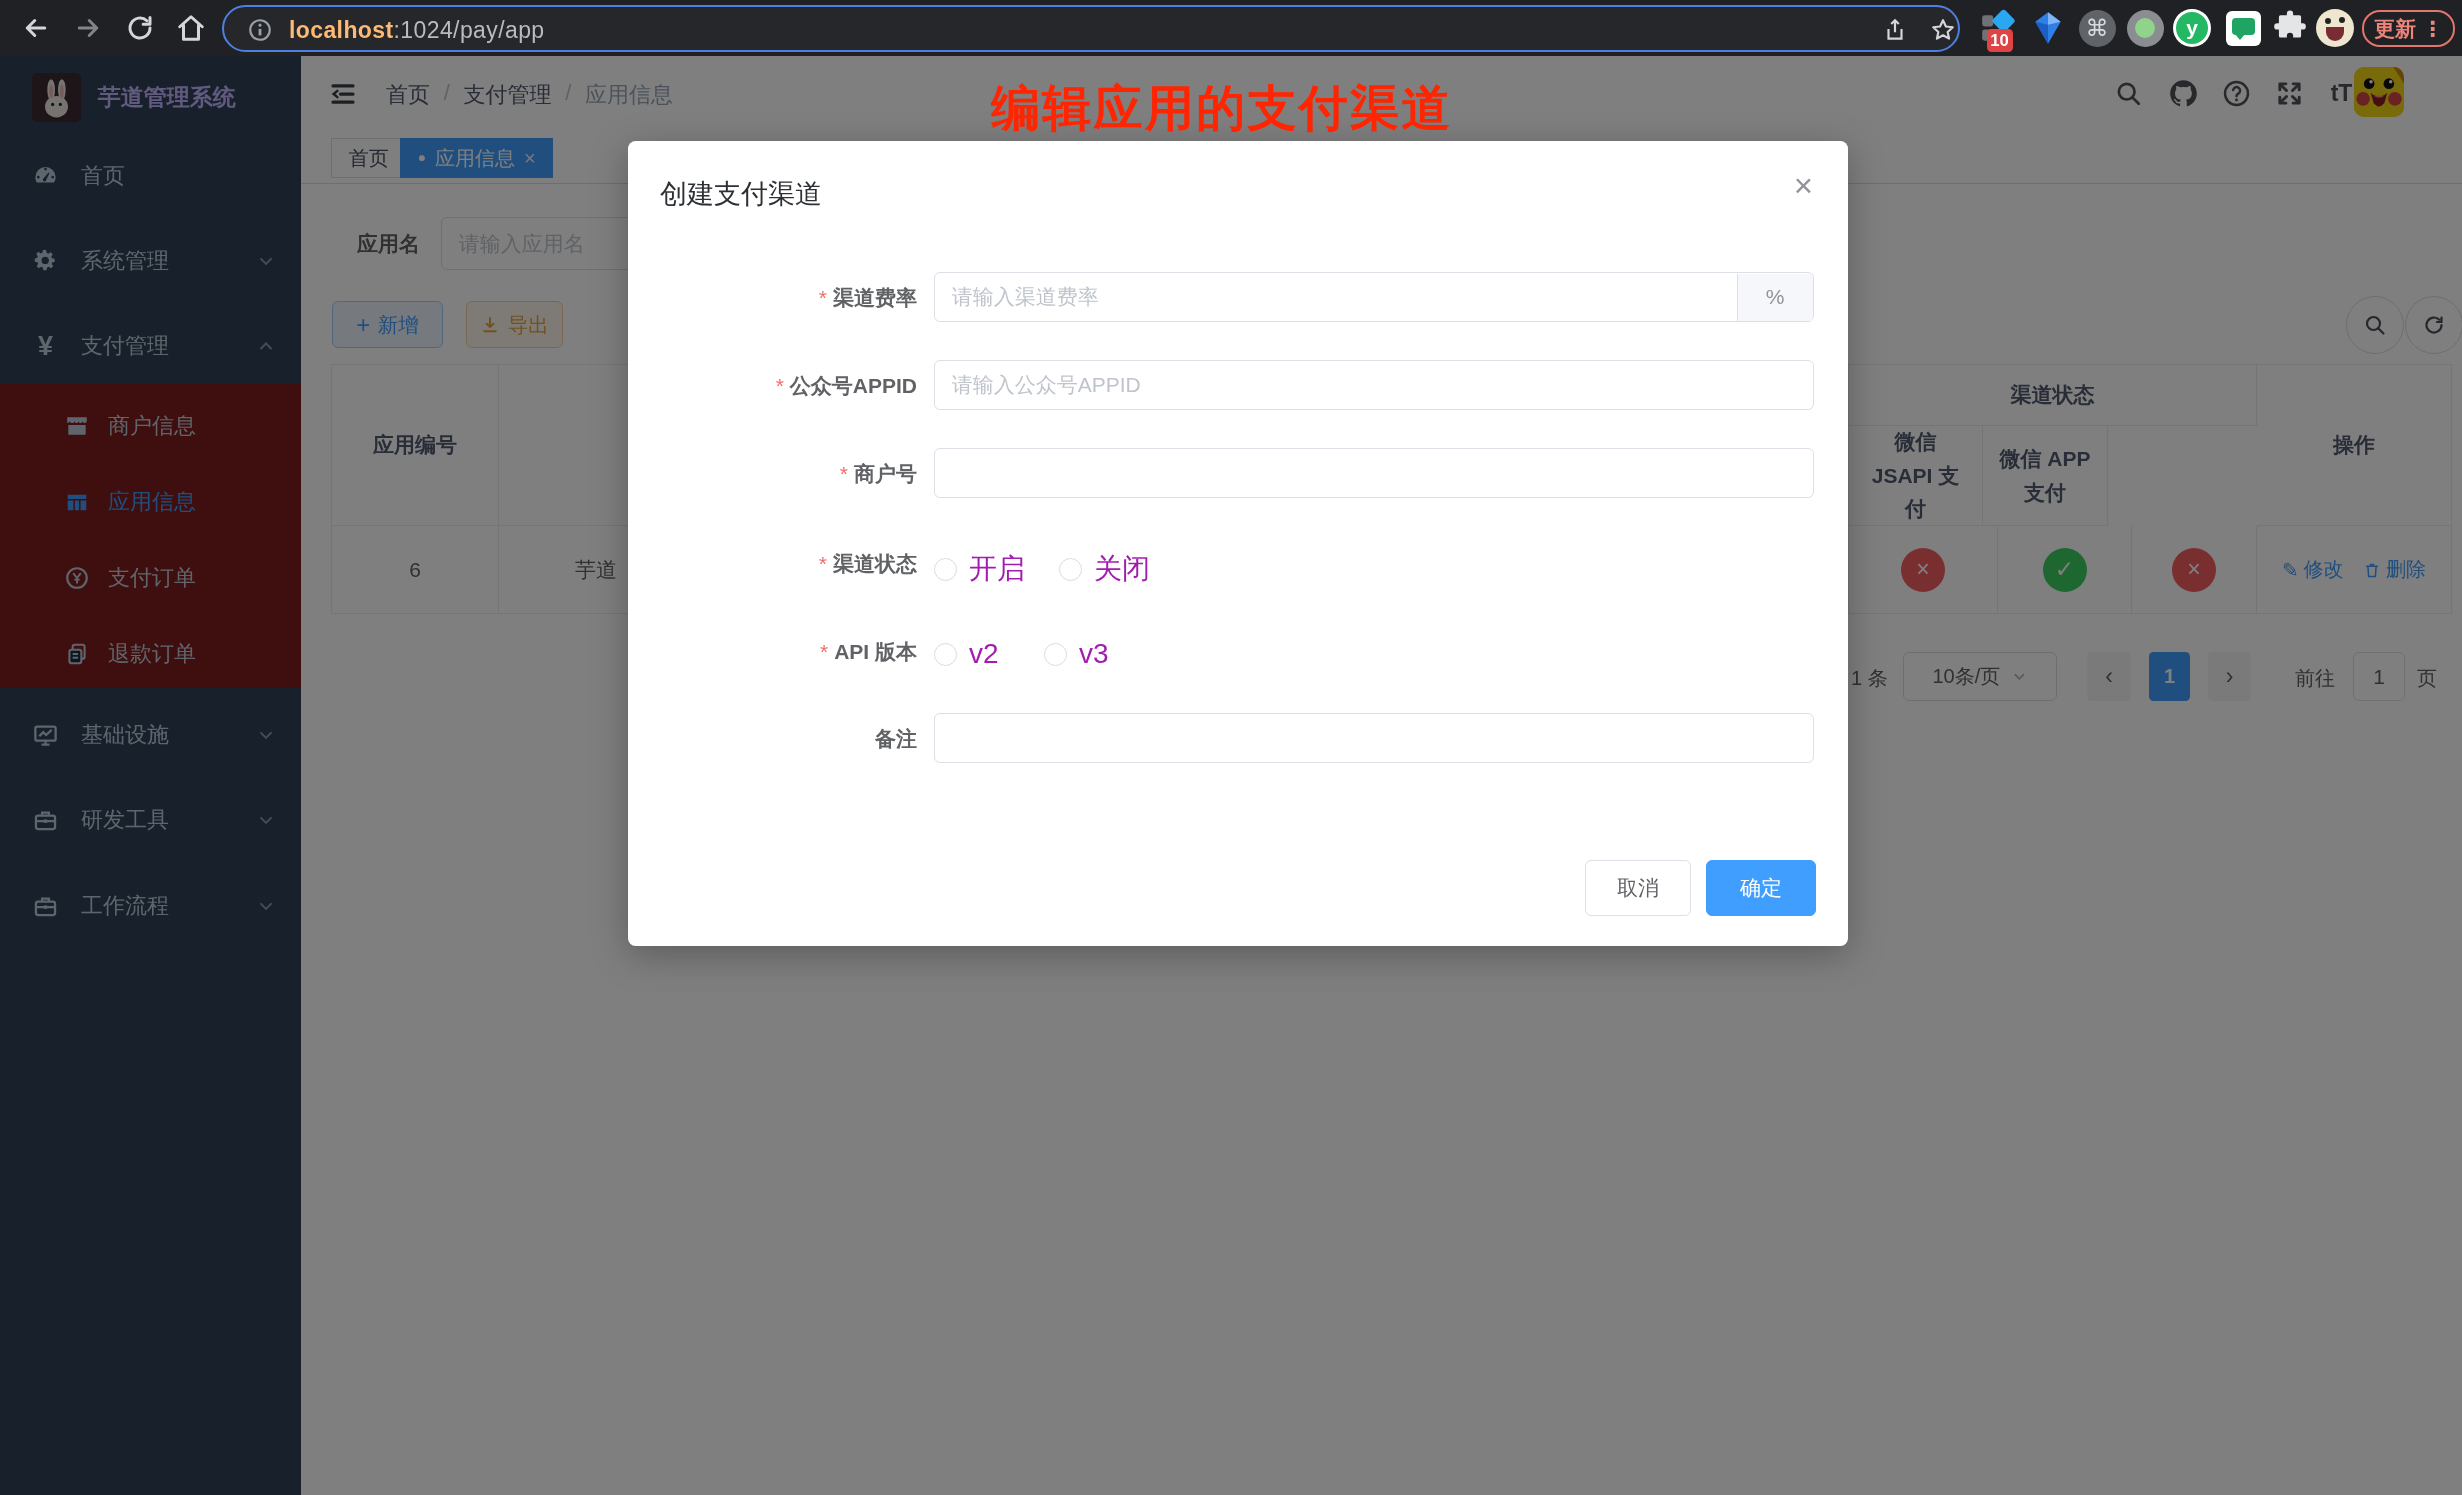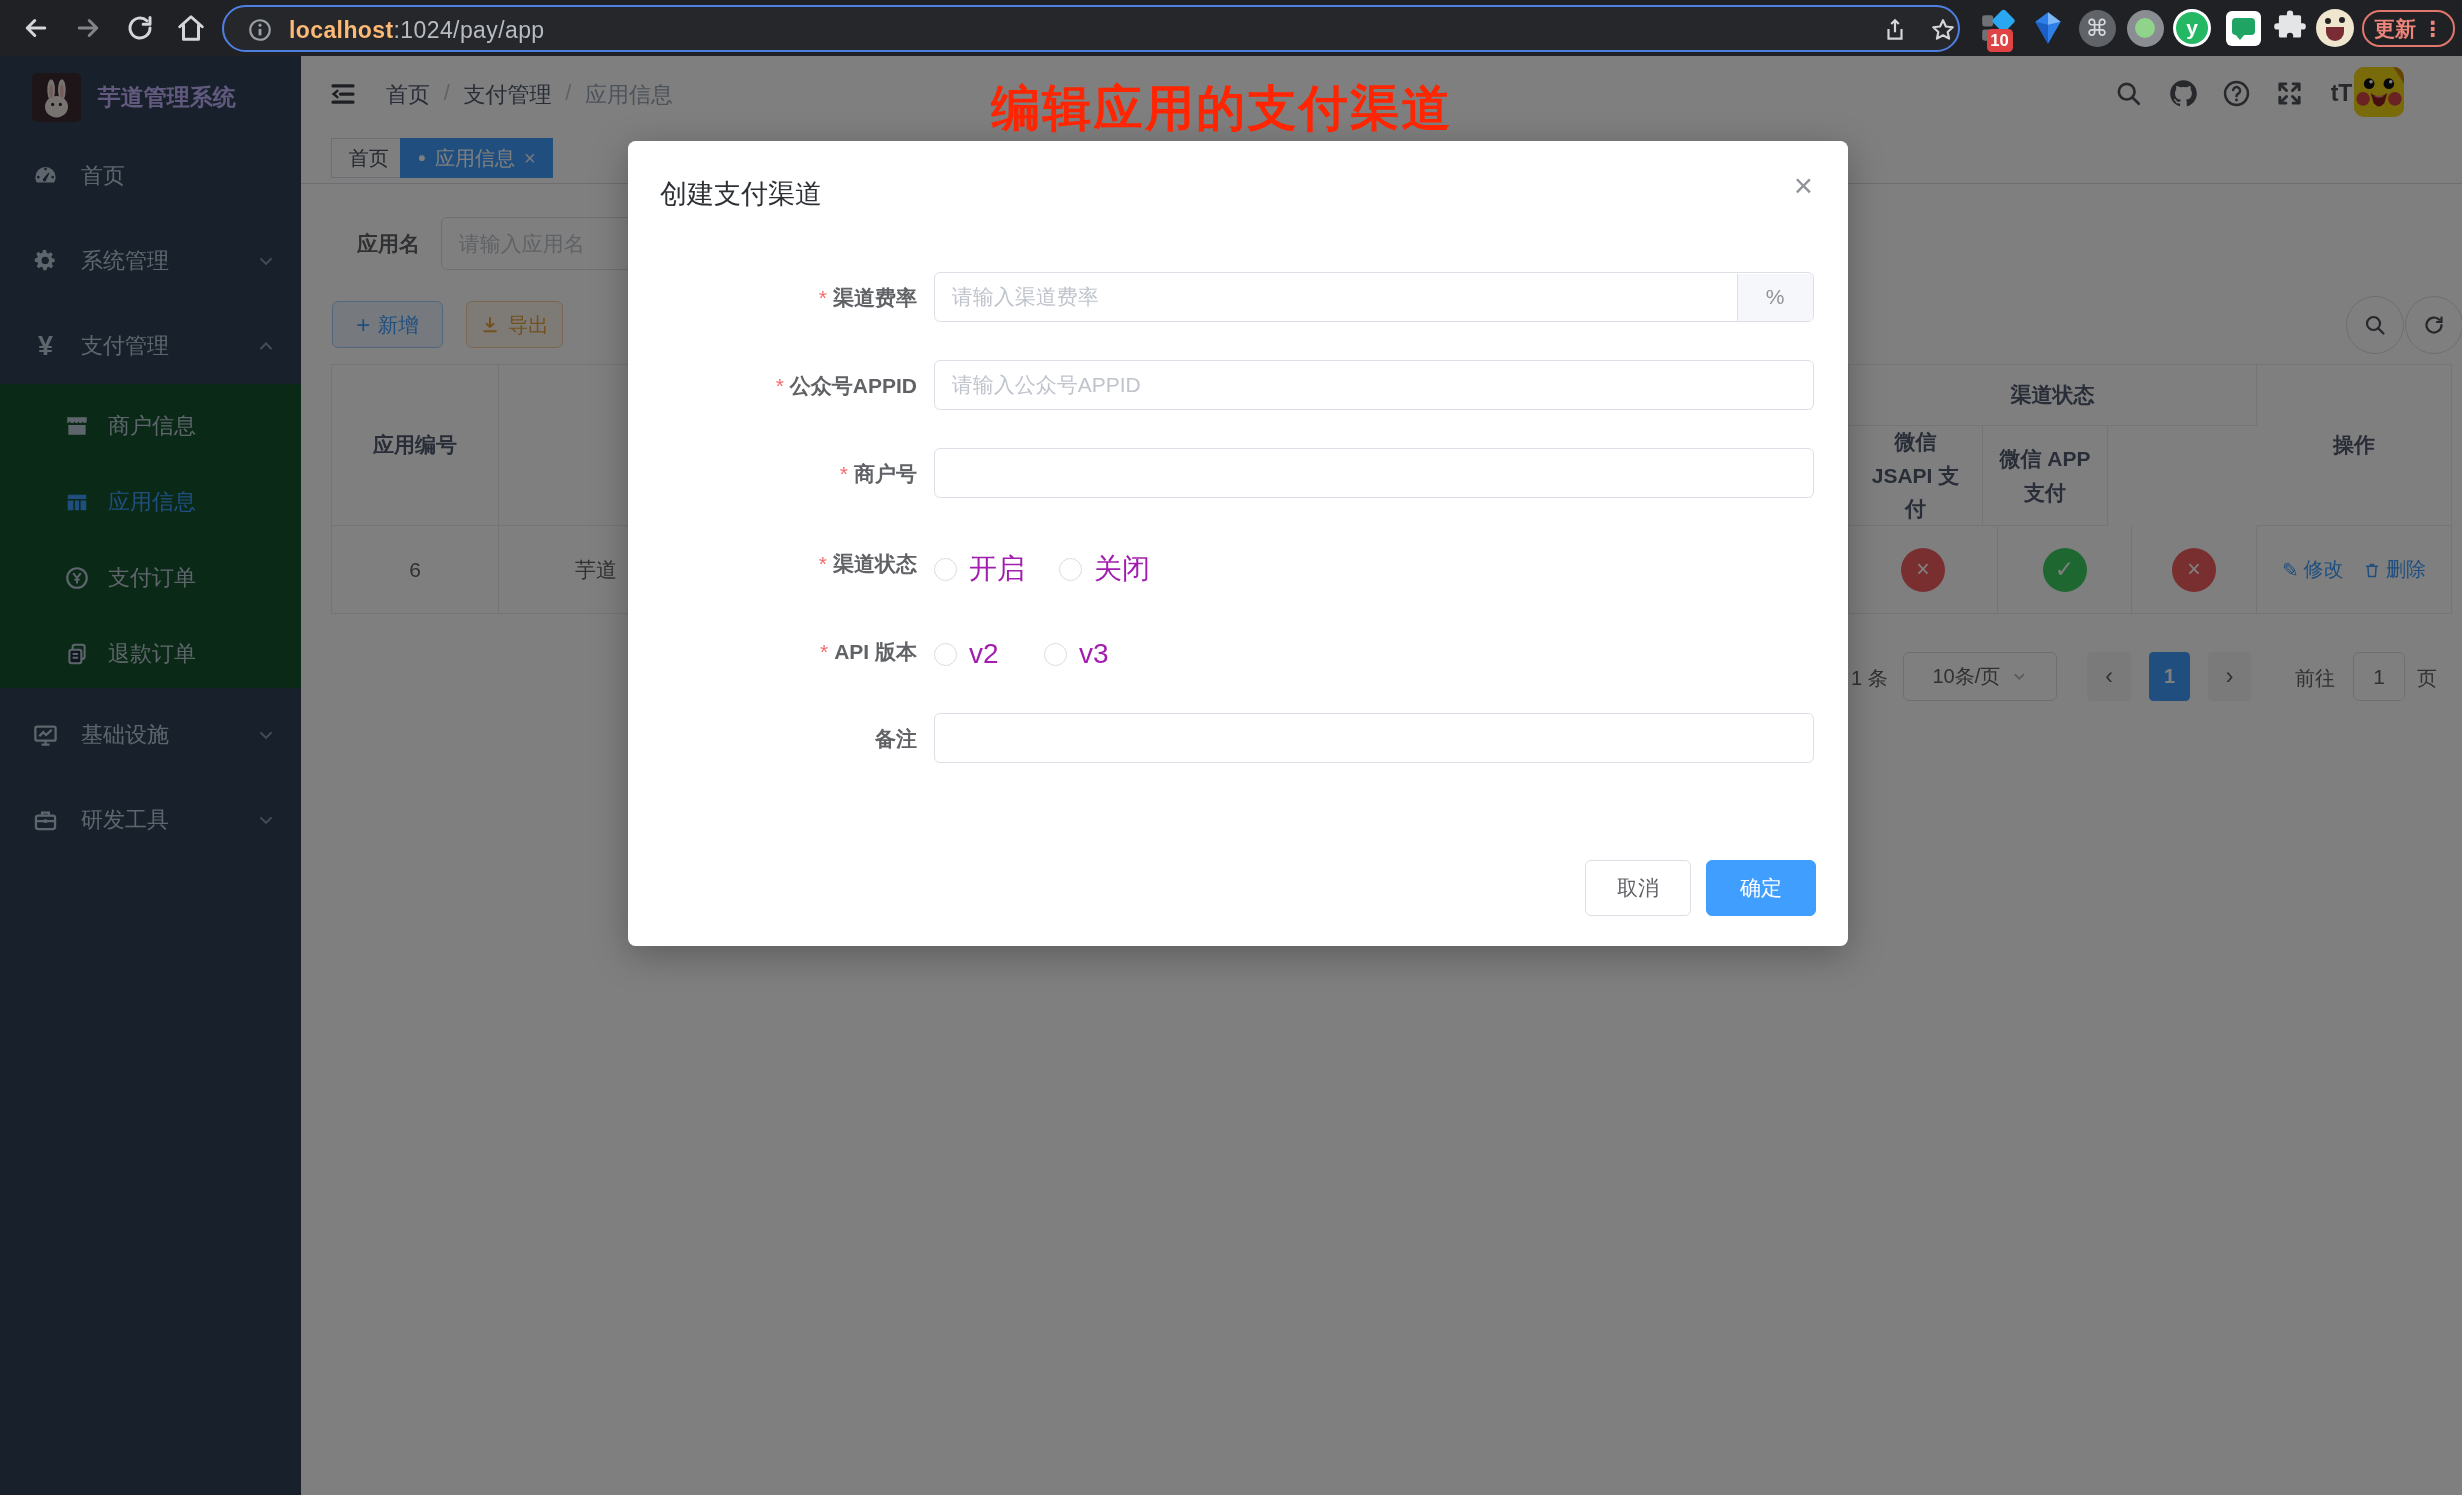--- a/index.html
+++ b/index.html
@@ -30,21 +30,21 @@
   
   #sidebar { position:absolute; left:0; top:56px; width:301px; height:1439px;
              background:#304156; z-index:10; }
   .logo-row { position:absolute; left:32px; top:12px; height:58px; display:flex; align-items:center; gap:16.7px; }
   .logo-img { width:49px; height:49px; border-radius:6px; background:#39272b; position:relative; overflow:hidden; }
   .logo-title { font-size:23px; font-weight:bold; color:#c4b5fd; }
   .mi { position:absolute; left:0; width:301px; height:81px; cursor:pointer; }
   .mi .ico { position:absolute; left:32px; top:50%; transform:translateY(-50%); width:27px; height:27px; color:#bfcbd9; }
   .mi .lbl { position:absolute; left:81px; top:50%; transform:translateY(-50%); font-size:22px; color:#bfcbd9; }
   .mi .chev { position:absolute; left:256px; top:50%; transform:translateY(-50%); width:20px; height:20px; color:#8c98a8; }
-  #submenu { position:absolute; left:0; top:328px; width:301px; height:304px; background:#14532d; }
+  #submenu { position:absolute; left:0; top:328px; width:301px; height:304px; background:#7f1d1d; }
   .smi { position:absolute; left:0; width:301px; height:76px; cursor:pointer; }
   .smi .ico { position:absolute; left:64px; top:50%; transform:translateY(-50%); width:26px; height:26px; color:#bfcbd9; }
   .smi .lbl { position:absolute; left:108px; top:50%; transform:translateY(-50%); font-size:22px; color:#bfcbd9; }
   .smi.active .ico, .smi.active .lbl { color:#409eff; }
 
   
   #app-header { position:absolute; left:301px; top:56px; width:2161px; height:76px; background:#fff; }
   #hamburger { position:absolute; left:26px; top:23px; width:32px; height:30px; color:#3a3f45; }
   .crumbs { position:absolute; left:85px; top:24px; font-size:22px; display:flex; gap:13.7px; }
   .crumb { color:#515a6e; } .crumb.last { color:#99a4b5; } .crumb-sep { color:#c0c4cc; }
@@ -343,20 +343,35 @@
           <path d="M12 17v3M8.5 20.5h7"></path>
         </svg>
     </span>
     <span class="lbl">基础设施</span>
     <span class="chev">
       <svg viewBox="0 0 24 24" fill="none" stroke="currentColor" stroke-width="2.4" stroke-linecap="round">
           <path d="M6 9.5l6 6 6-6"></path>
         </svg>
     </span>
   </div>
+  <div class="mi" style="top:809px">
+    <span class="ico">
+      <svg viewBox="0 0 24 24" fill="none" stroke="currentColor" stroke-width="2">
+          <rect x="3.5" y="8" width="17" height="12" rx="2"></rect>
+          <path d="M9 8V5.5h6V8M3.5 13h17"></path>
+          <rect x="10.5" y="11.5" width="3" height="3" fill="currentColor" stroke="none"></rect>
+        </svg>
+    </span>
+    <span class="lbl">工作流程</span>
+    <span class="chev">
+      <svg viewBox="0 0 24 24" fill="none" stroke="currentColor" stroke-width="2.4" stroke-linecap="round">
+          <path d="M6 9.5l6 6 6-6"></path>
+        </svg>
+    </span>
+  </div>
 </div>
 
 <div id="app-header">
   <div id="hamburger">
     <svg viewBox="0 0 24 24" fill="none" stroke="currentColor" stroke-width="2.6" stroke-linecap="round">
         <path d="M4 5.5h16M10 12h10M4 18.5h16"></path>
         <path d="M7.5 9.5L4.5 12l3 2.5" stroke-width="2"></path>
       </svg>
   </div>
   <div class="crumbs">

